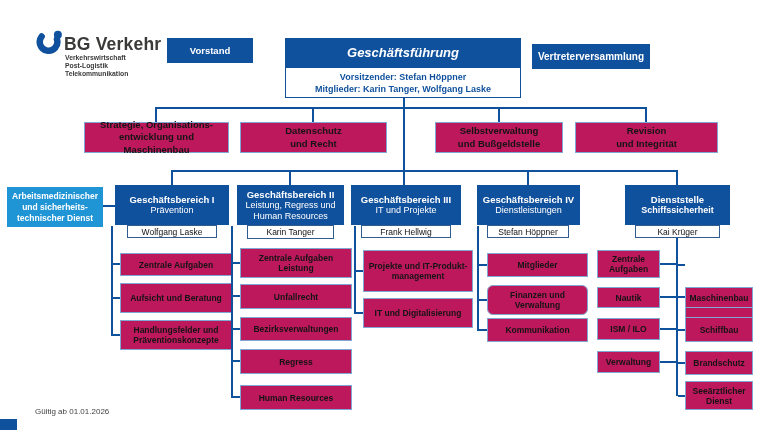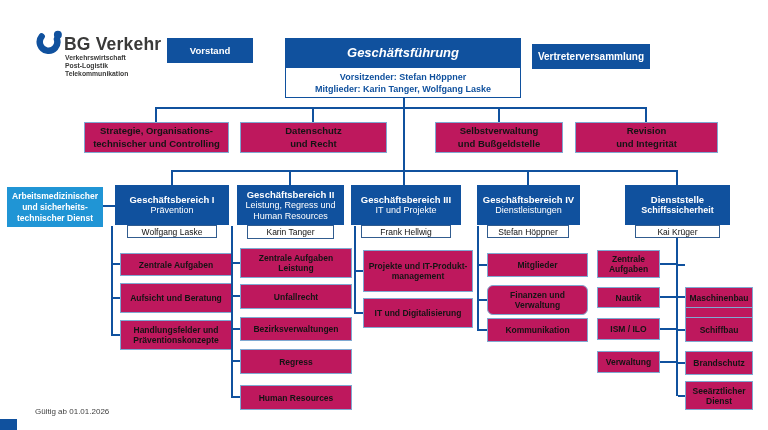--- a/index.html
+++ b/index.html
@@ -57,21 +57,21 @@
 
   <div class="line" style="left:403px;top:98px;width:2px;height:74px;"></div>
   <div class="line" style="left:155px;top:107px;width:492px;height:2px;"></div>
   <div class="line" style="left:155px;top:107px;width:2px;height:15px;"></div>
   <div class="line" style="left:312px;top:107px;width:2px;height:15px;"></div>
   <div class="line" style="left:498px;top:107px;width:2px;height:15px;"></div>
   <div class="line" style="left:645px;top:107px;width:2px;height:15px;"></div>
 
   <div class="abs flexc col box-light staff-box" style="left:84px;top:122px;width:145px;height:31px;">
     <div>Strategie, Organisations-</div>
-    <div>technischer und Controlling</div>
+    <div>entwicklung und Maschinenbau</div>
   </div>
   <div class="abs flexc col box-light staff-box" style="left:240px;top:122px;width:147px;height:31px;">
     <div>Datenschutz</div>
     <div>und Recht</div>
   </div>
   <div class="abs flexc col box-light staff-box" style="left:435px;top:122px;width:128px;height:31px;">
     <div>Selbstverwaltung</div>
     <div>und Bußgeldstelle</div>
   </div>
   <div class="abs flexc col box-light staff-box" style="left:575px;top:122px;width:143px;height:31px;">

